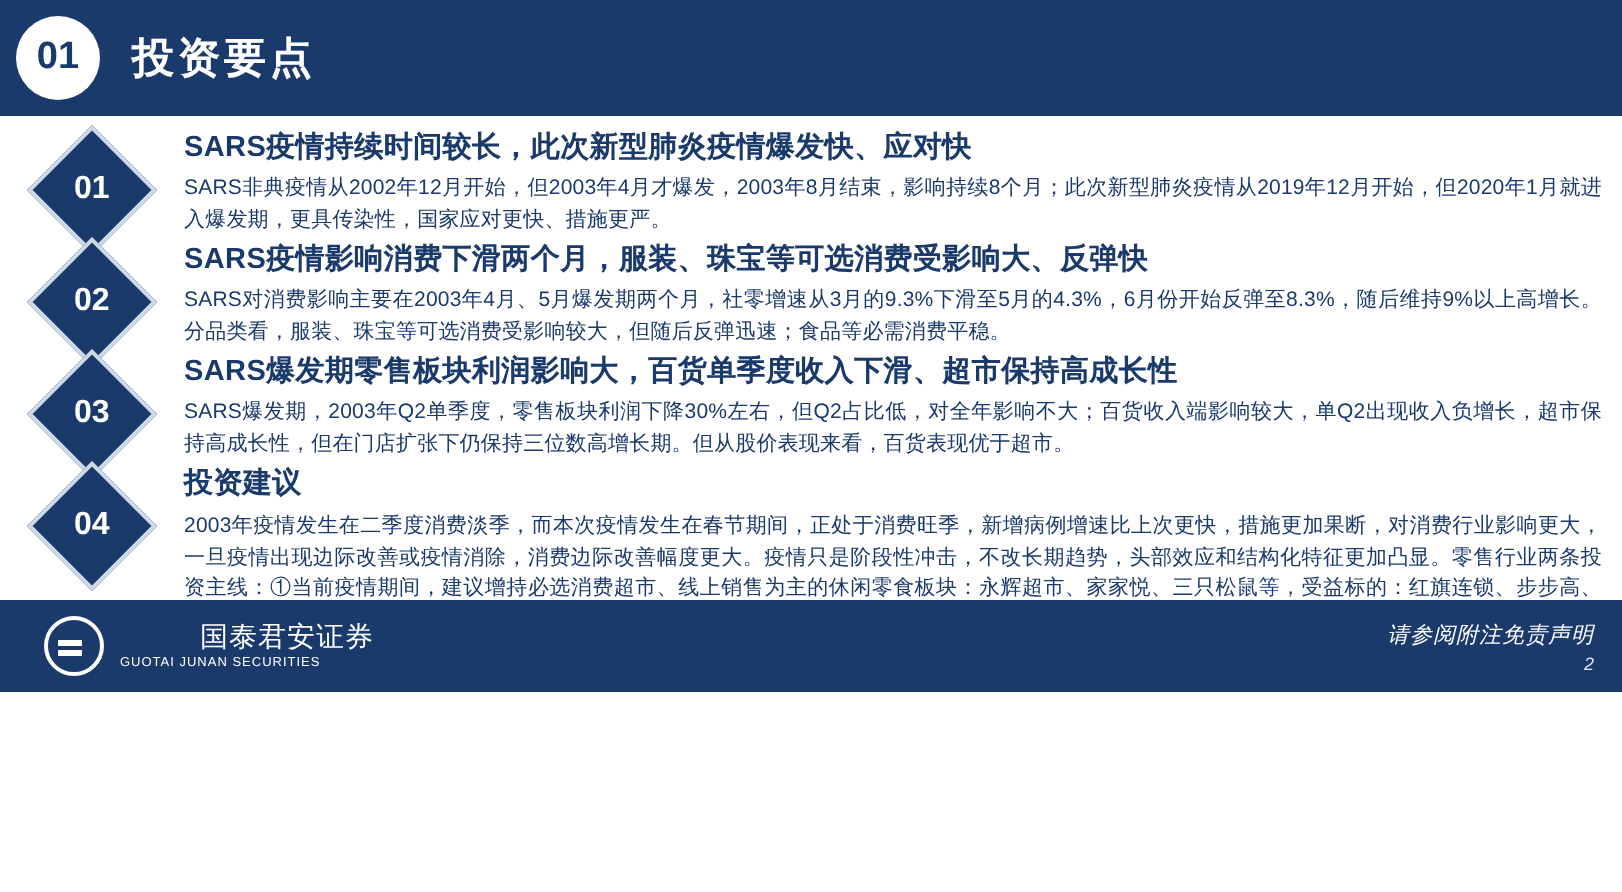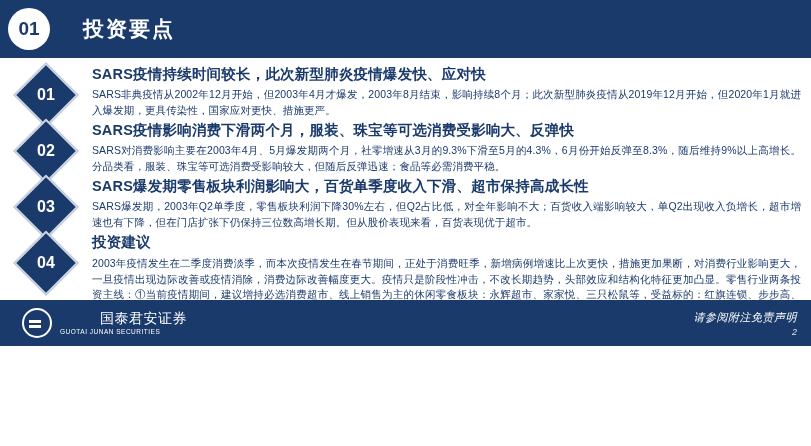--- a/index.html
+++ b/index.html
@@ -39,21 +39,21 @@
     background: #ffffff;
     color: #1a3a6b;
     font-size: 19px;
     font-weight: bold;
     display: flex;
     align-items: center;
     justify-content: center;
     font-family: "Liberation Sans", sans-serif;
   }
   .header-title {
-    margin-left: 33px;
+    margin-left: 16px;
     color: #ffffff;
     font-size: 21px;
     font-weight: bold;
     letter-spacing: 2px;
   }
   
   .content {
     position: absolute;
     left: 0;
     top: 58px;
@@ -228,21 +228,21 @@
     </div>
 
     <div class="item item-3">
       <div class="badge-wrap">
         <div class="badge">
           <span>03</span>
         </div>
       </div>
       <div class="item-body">
         <p class="item-title">SARS爆发期零售板块利润影响大，百货单季度收入下滑、超市保持高成长性</p>
-        <p class="item-text">SARS爆发期，2003年Q2单季度，零售板块利润下降30%左右，但Q2占比低，对全年影响不大；百货收入端影响较大，单Q2出现收入负增长，超市增速也有下降，但在门店扩张下仍保持三位数高增长期。但从股价表现来看，百货表现优于超市。</p>
+        <p class="item-text">SARS爆发期，2003年Q2单季度，零售板块利润下降30%左右，但Q2占比低，对全年影响不大；百货收入端影响较大，单Q2出现收入负增长，超市保持高成长性，但在门店扩张下仍保持三位数高增长期。但从股价表现来看，百货表现优于超市。</p>
       </div>
     </div>
 
     <div class="item item-4">
       <div class="badge-wrap">
         <div class="badge">
           <span>04</span>
         </div>
       </div>
       <div class="item-body">

